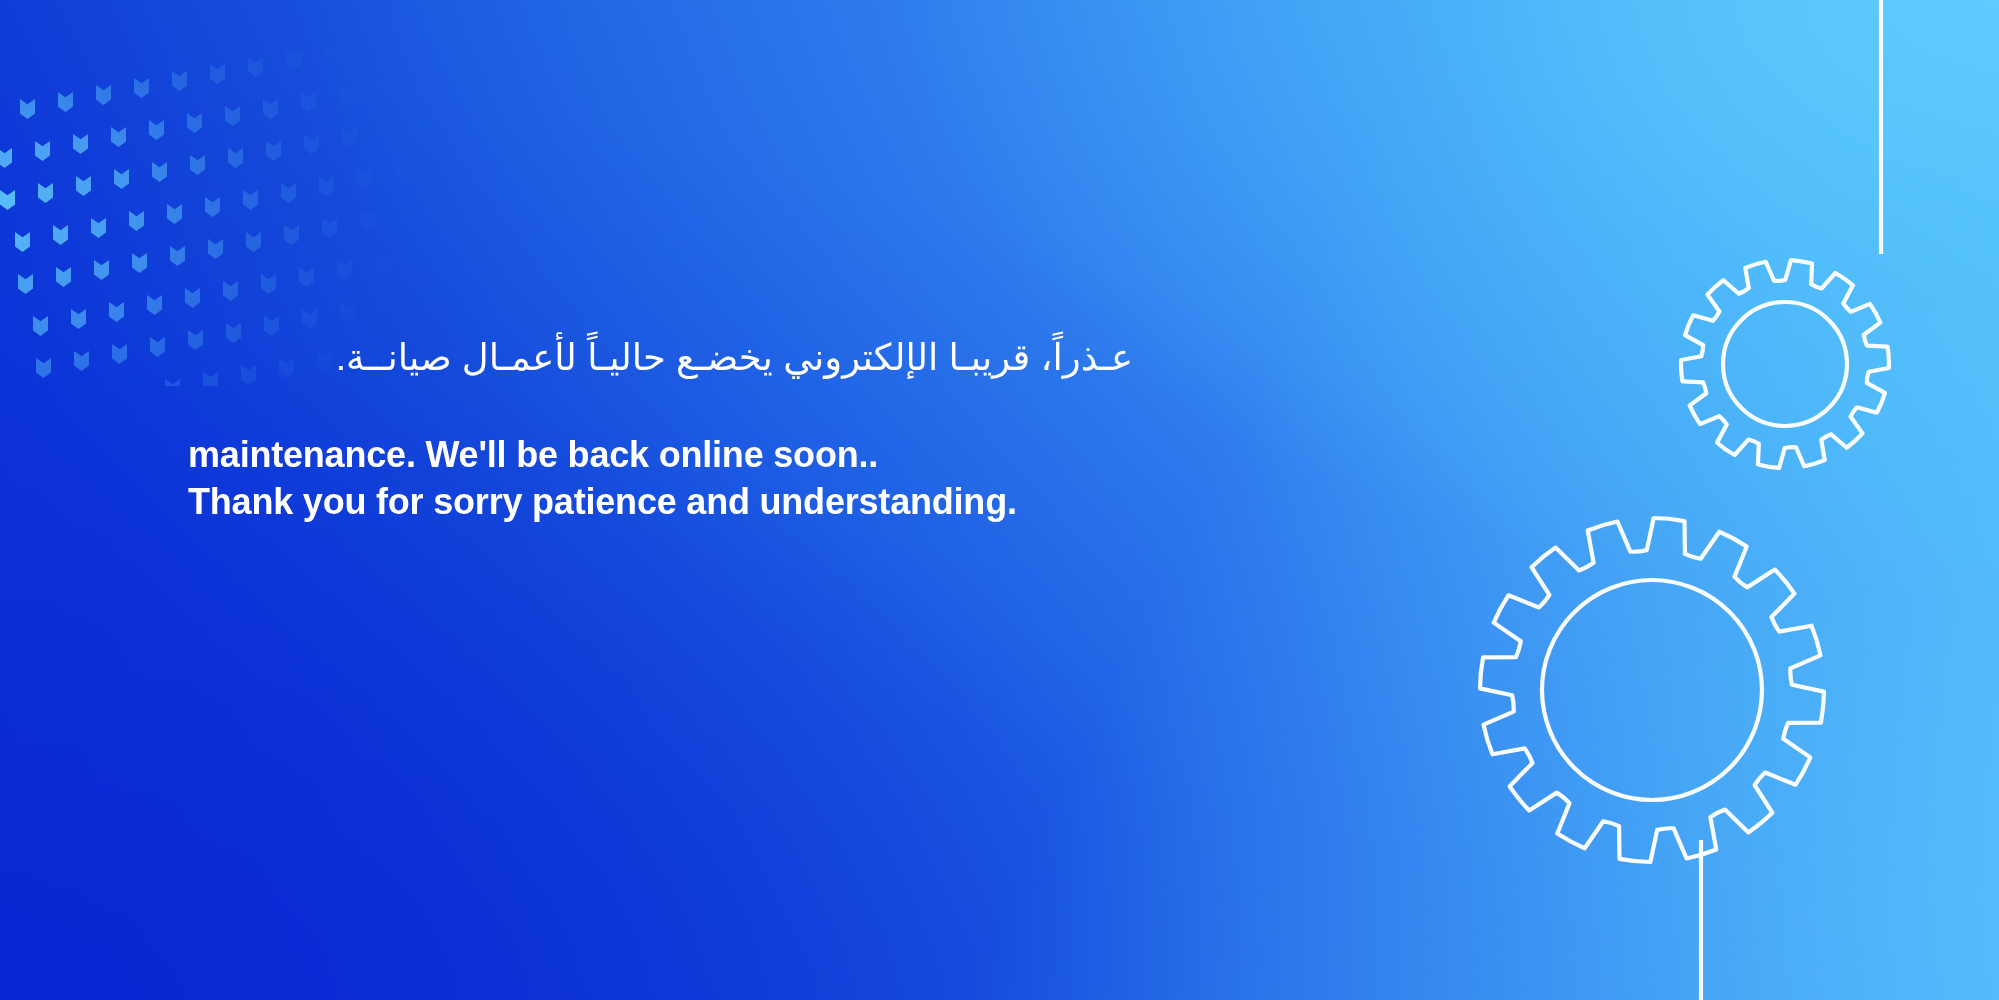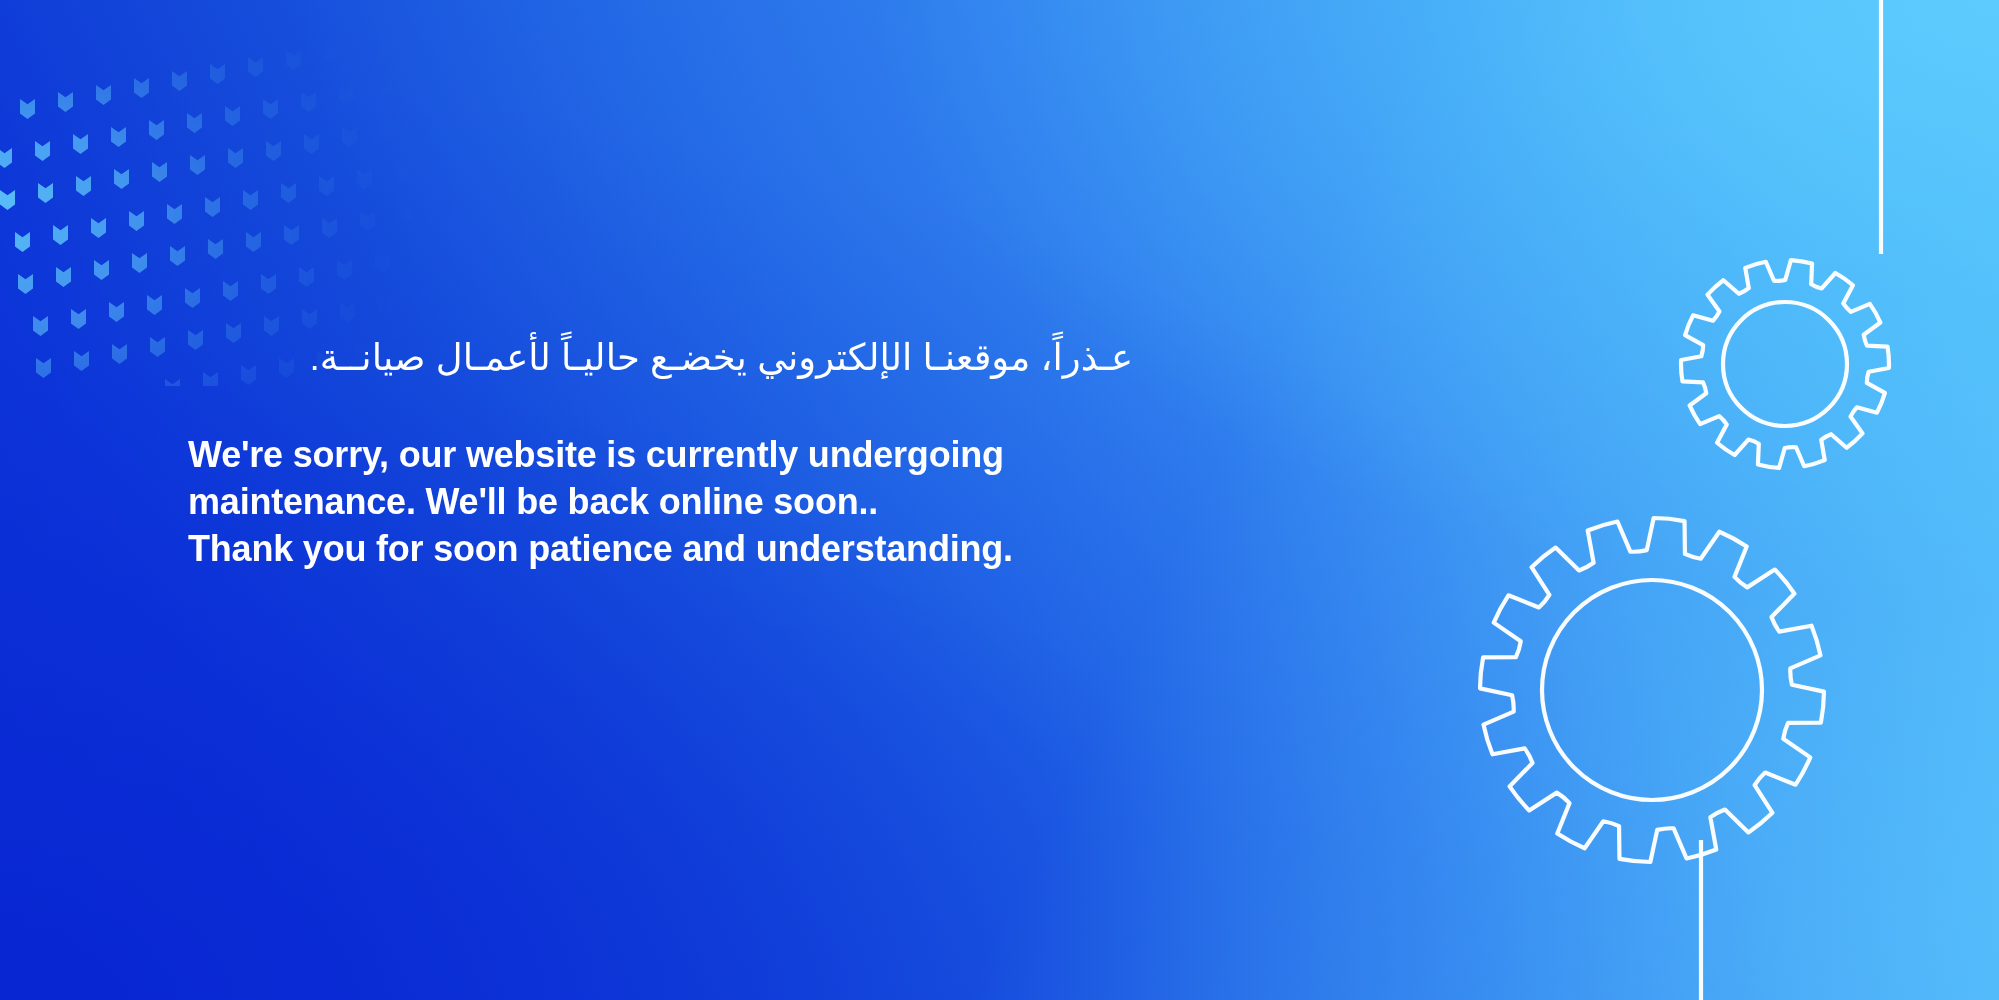--- a/index.html
+++ b/index.html
@@ -242,26 +242,25 @@
         <div class="chev" style="left: 259px; top: 379px; background: rgb(94, 196, 251); opacity: 0.286;"></div>
         <div class="chev" style="left: 297px; top: 372px; background: rgb(94, 196, 251); opacity: 0.238;"></div>
         <div class="chev" style="left: 335px; top: 365px; background: rgb(94, 196, 251); opacity: 0.184;"></div>
         <div class="chev" style="left: 373px; top: 358px; background: rgb(94, 196, 251); opacity: 0.126;"></div>
         <div class="chev" style="left: 411px; top: 351px; background: rgb(94, 196, 251); opacity: 0.064;"></div>
       </div>
   </div>
 
   <div class="copy">
     <div class="ar-block" dir="rtl">
-      <span class="ar-line">عـذراً، موقعنـا الإلكتروني يخضـع حاليـاً لأعمـال صيانــة.</span>
+      <span class="ar-line">عـذراً، قريبـا الإلكتروني يخضـع حاليـاً لأعمـال صيانــة.</span>
     </div>
     <div class="en-block" dir="ltr">
-      <span class="en-line">We're sorry, our website is currently undergoing</span>
       <span class="en-line">maintenance. We'll be back online soon..</span>
-      <span class="en-line">Thank you for soon patience and understanding.</span>
+      <span class="en-line">Thank you for sorry patience and understanding.</span>
     </div>
   </div>
 
   <div class="gears">
     <svg viewBox="0 0 760 1000" xmlns="http://www.w3.org/2000/svg" aria-hidden="true">
       <g id="gearLayer">
         <path class="shaft-line" id="shaftTop" d="M 642 0 L 642 254"></path>
         <path class="shaft-line" id="shaftBottom" d="M 462 840 L 462 1000"></path>
         <path class="gear-stroke" id="gearSmall" d="M 551.90 260.17 A 104.00 104.00 0 0 1 573.06 263.58 L 572.19 284.19 A 35.28 35.28 0 0 0 582.67 288.43 L 596.37 273.01 A 104.00 104.00 0 0 1 613.95 285.27 L 604.23 303.46 A 35.28 35.28 0 0 0 611.83 311.82 L 630.86 303.88 A 104.00 104.00 0 0 1 641.38 322.55 L 624.73 334.71 A 35.28 35.28 0 0 0 627.95 345.55 L 648.54 346.65 A 104.00 104.00 0 0 1 649.92 368.04 L 629.64 371.77 A 35.28 35.28 0 0 0 627.84 382.93 L 645.92 392.86 A 104.00 104.00 0 0 1 637.88 412.73 L 617.98 407.29 A 35.28 35.28 0 0 0 611.52 416.56 L 623.50 433.35 A 104.00 104.00 0 0 1 607.64 447.77 L 592.07 434.24 A 35.28 35.28 0 0 0 582.23 439.79 L 585.73 460.11 A 104.00 104.00 0 0 1 565.19 466.21 L 557.03 447.27 A 35.28 35.28 0 0 0 545.75 448.00 L 540.10 467.83 A 104.00 104.00 0 0 1 518.94 464.42 L 519.81 443.81 A 35.28 35.28 0 0 0 509.33 439.57 L 495.63 454.99 A 104.00 104.00 0 0 1 478.05 442.73 L 487.77 424.54 A 35.28 35.28 0 0 0 480.17 416.18 L 461.14 424.12 A 104.00 104.00 0 0 1 450.62 405.45 L 467.27 393.29 A 35.28 35.28 0 0 0 464.05 382.45 L 443.46 381.35 A 104.00 104.00 0 0 1 442.08 359.96 L 462.36 356.23 A 35.28 35.28 0 0 0 464.16 345.07 L 446.08 335.14 A 104.00 104.00 0 0 1 454.12 315.27 L 474.02 320.71 A 35.28 35.28 0 0 0 480.48 311.44 L 468.50 294.65 A 104.00 104.00 0 0 1 484.36 280.23 L 499.93 293.76 A 35.28 35.28 0 0 0 509.77 288.21 L 506.27 267.89 A 104.00 104.00 0 0 1 526.81 261.79 L 534.97 280.73 A 35.28 35.28 0 0 0 546.25 280.00 Z"></path>
         <circle class="gear-hub" id="hubSmall" cx="546" cy="364" r="62"></circle>

